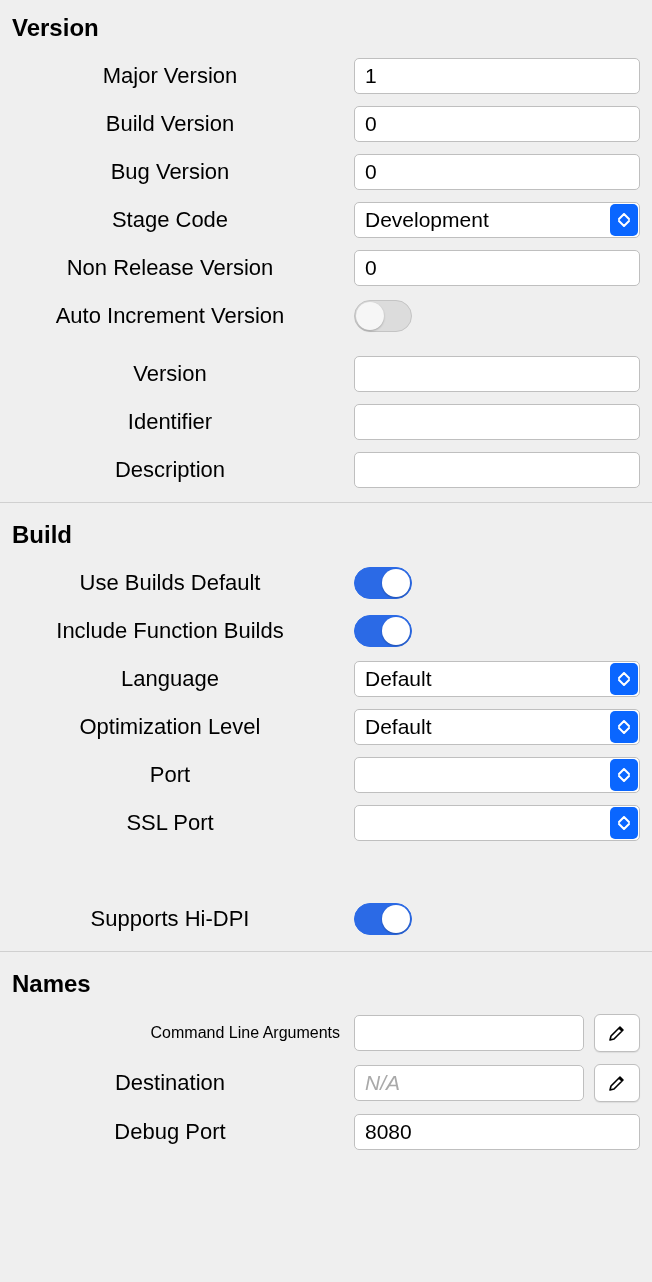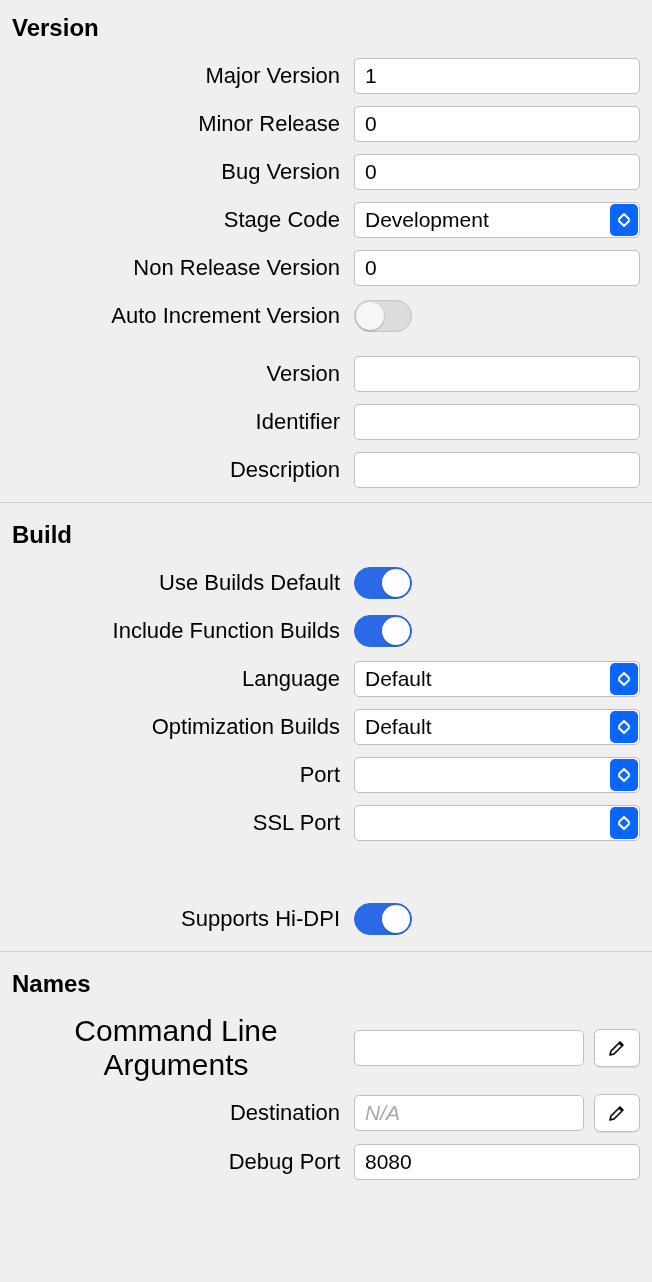--- a/index.html
+++ b/index.html
@@ -18,21 +18,21 @@
   .row {
     display: flex;
     align-items: center;
     width: 100%;
     padding: 6px 12px 6px 0;
     gap: 14px;
     min-height: 48px;
   }
   .label {
     width: 340px;
-    text-align: right;
+    text-align: center;
     font-size: 22px;
     color: #000;
   }
   .control {
     flex: 1;
     display: flex;
     align-items: center;
     gap: 10px;
   }
   .input, .select {
@@ -105,40 +105,40 @@
     border-radius: 6px;
     background: #fff;
     display: flex;
     align-items: center;
     justify-content: center;
     cursor: pointer;
     box-shadow: 0 1px 1px rgba(0,0,0,0.08);
   }
   .debug-row .label { width: 340px; }
   .debug-first-label {
-    text-align: center;
+    text-align: right;
     padding-left: 12px;
     width: 340px;
-    font-size: 30px;
+    font-size: 16px;
   }
 </style>
 </head>
 <body>
 
 <div class="section-title">Version</div>
 
 <div class="row">
   <div class="label">Major Version</div>
   <div class="control">
       <input class="input" value="1" style="">
     </div>
 </div>
 
 <div class="row">
-  <div class="label">Minor Release</div>
+  <div class="label">Build Version</div>
   <div class="control">
       <input class="input" value="0" style="">
     </div>
 </div>
 
 <div class="row">
   <div class="label">Bug Version</div>
   <div class="control">
       <input class="input" value="0" style="">
     </div>
@@ -233,21 +233,21 @@
           </svg>
         <svg width="12" height="7" viewBox="0 0 12 7">
             <path d="M1 1 L6 6 L11 1" stroke="#fff" stroke-width="2" fill="none" stroke-linecap="round" stroke-linejoin="round"></path>
           </svg>
       </div>
     </div>
   </div>
 </div>
 
 <div class="row">
-  <div class="label">Optimization Builds</div>
+  <div class="label">Optimization Level</div>
   <div class="control">
     <div class="select-wrapper">
       <input class="select" readonly="" value="Default" style="">
       <div class="stepper">
         <svg width="12" height="7" viewBox="0 0 12 7">
             <path d="M1 6 L6 1 L11 6" stroke="#fff" stroke-width="2" fill="none" stroke-linecap="round" stroke-linejoin="round"></path>
           </svg>
         <svg width="12" height="7" viewBox="0 0 12 7">
             <path d="M1 1 L6 6 L11 1" stroke="#fff" stroke-width="2" fill="none" stroke-linecap="round" stroke-linejoin="round"></path>
           </svg>

